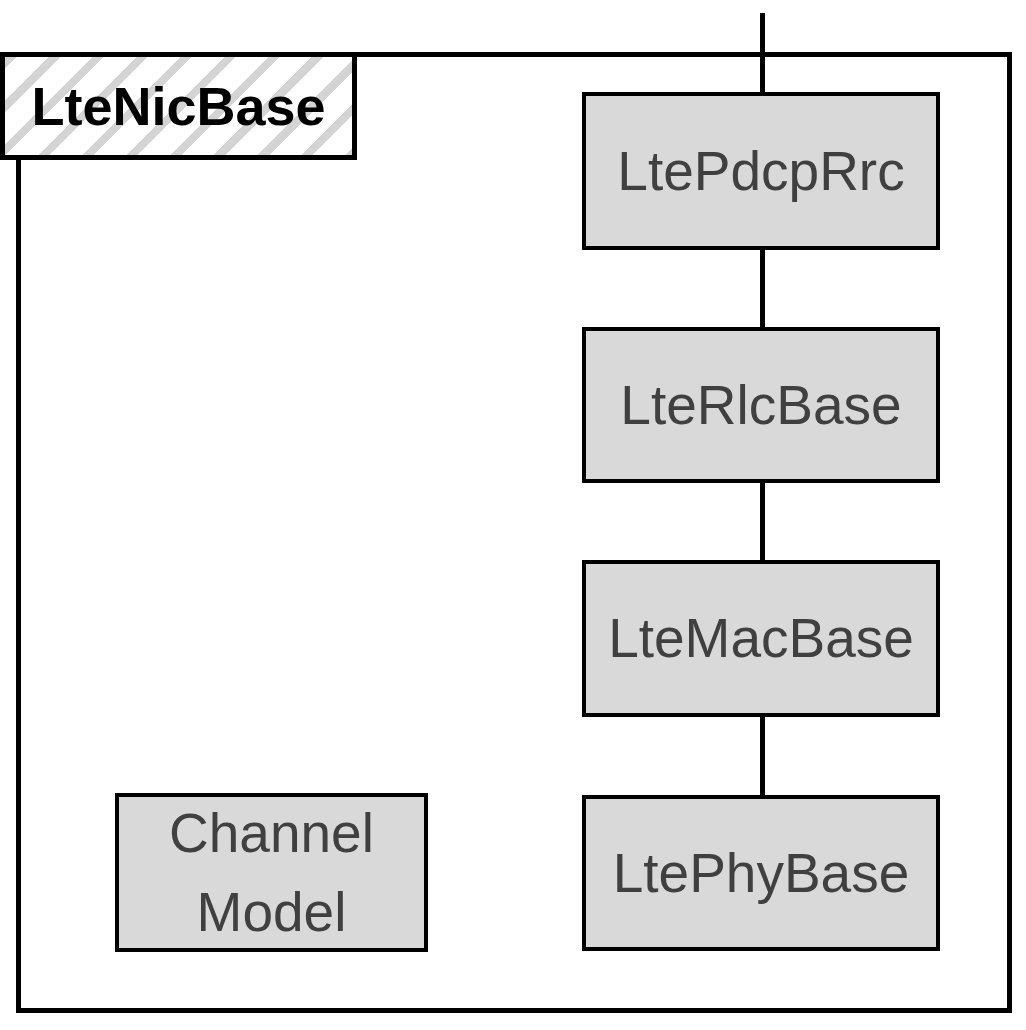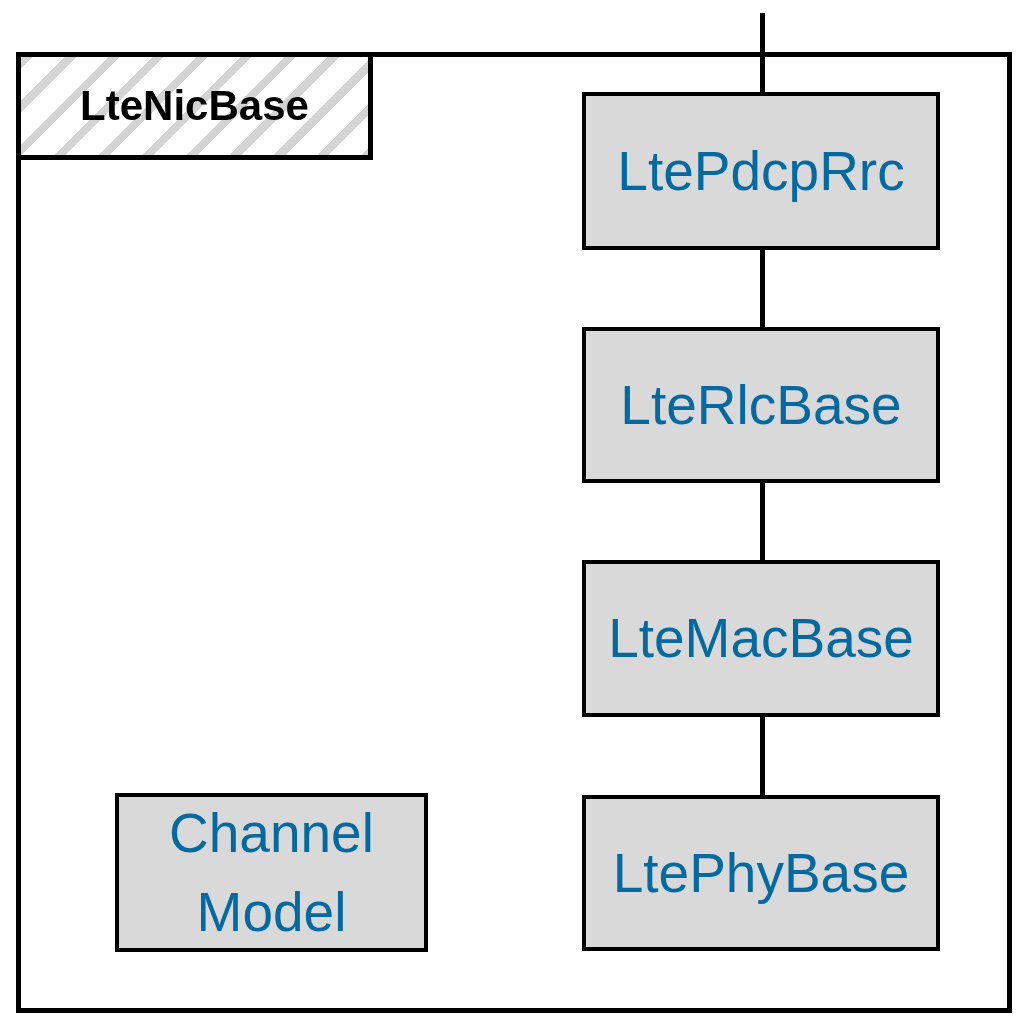--- a/index.html
+++ b/index.html
@@ -22,55 +22,55 @@
     top: 52px;
     width: 996px;
     height: 961px;
     border: 5px solid var(--border, #000000);
     box-sizing: border-box;
     background: transparent;
   }
   
   .container-label {
     position: absolute;
-    left: 16px;
+    left: 0;
     top: 52px;
     width: 357px;
     height: 108px;
     box-sizing: border-box;
     border: 5px solid var(--border, #000000);
     background:
       repeating-linear-gradient(135deg,
         var(--hatch, #d4d4d4) 0px,
         var(--hatch, #d4d4d4) 8px,
         #ffffff 8px,
         #ffffff 31px);
     display: flex;
     align-items: center;
     justify-content: center;
-    font-size: 42px;
+    font-size: 54px;
     font-weight: bold;
     color: #000000;
     letter-spacing: 0px;
     z-index: 3;
   }
   
   .node {
     position: absolute;
     box-sizing: border-box;
     border: 4px solid var(--border, #000000);
     background: var(--node_fill, #d9d9d9);
     display: flex;
     flex-direction: column;
     align-items: center;
     justify-content: center;
     text-align: center;
     font-size: 55px;
     line-height: 1.42;
-    color: #0369a1;
+    color: #404040;
     z-index: 2;
   }
   .node-pdcp    { left: 582px; top: 92px;  width: 358px; height: 158px; }
   .node-rlc     { left: 582px; top: 327px; width: 358px; height: 156px; }
   .node-mac     { left: 582px; top: 560px; width: 358px; height: 157px; }
   .node-phy     { left: 582px; top: 795px; width: 358px; height: 156px; }
   .node-channel { left: 115px; top: 793px; width: 313px; height: 159px; }
   
   .edge {
     position: absolute;

